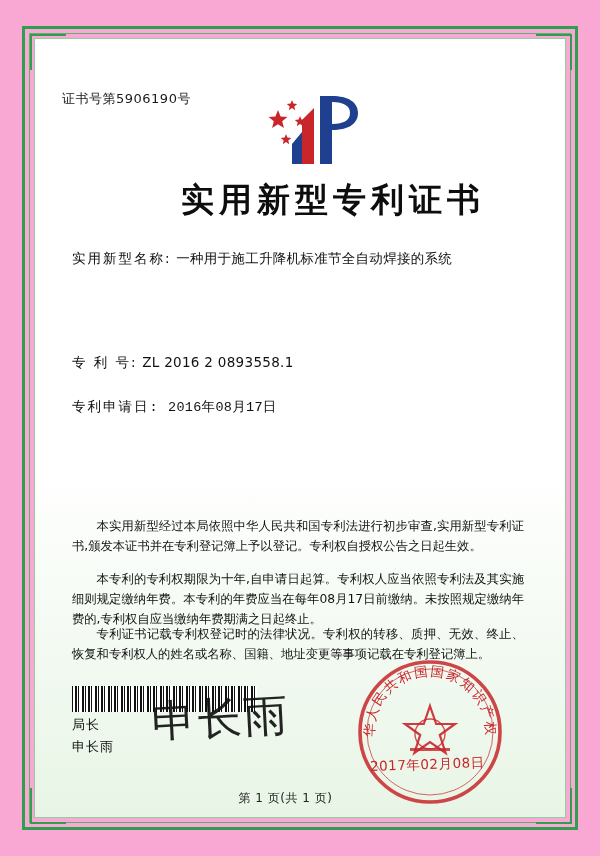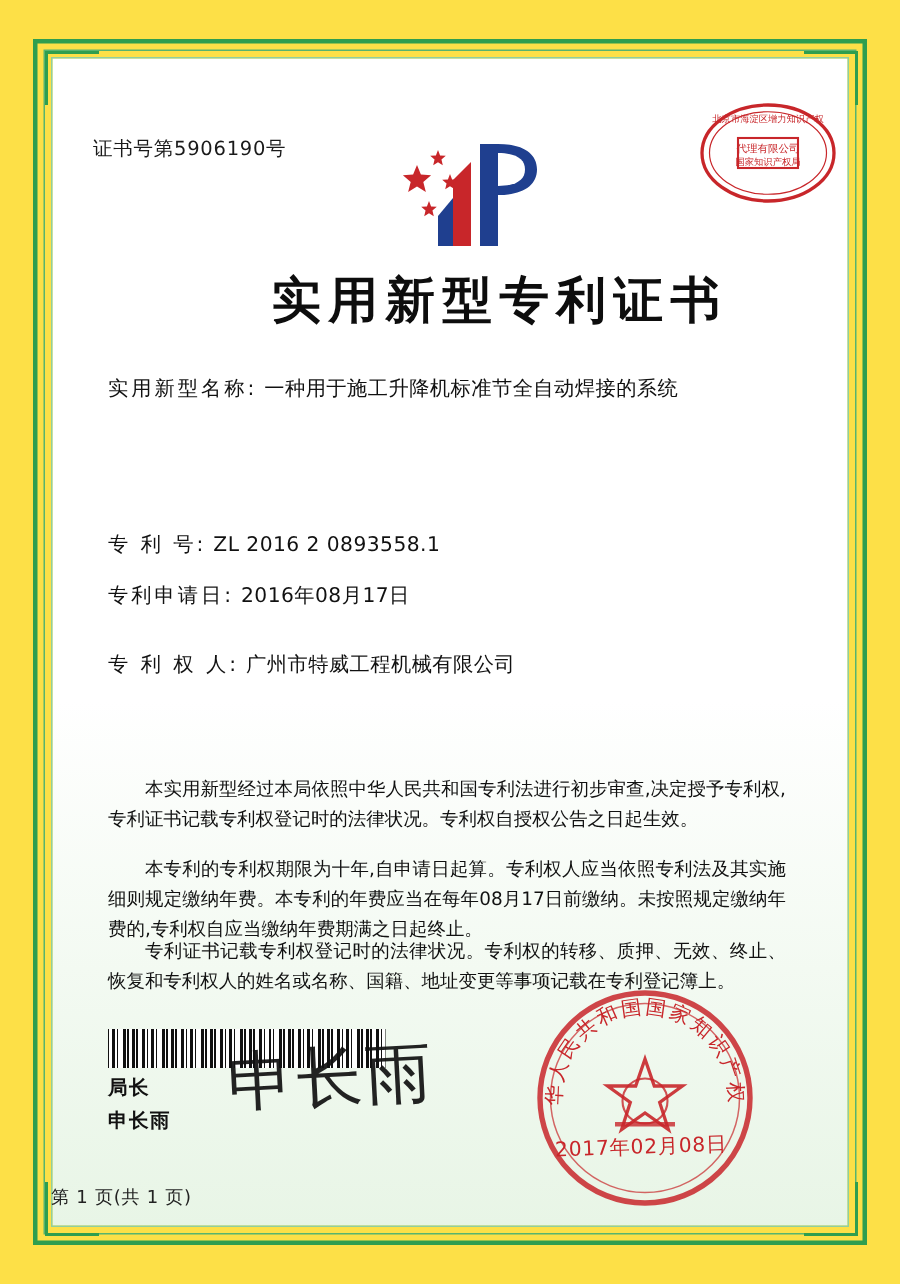--- a/index.html
+++ b/index.html
@@ -8,21 +8,21 @@
     background: #ffffff;
   }
   body {
     font-family: "DejaVu Sans", "Liberation Sans", sans-serif;
   }
   #page {
     position: relative;
     width: 600px;
     height: 856px;
     overflow: hidden;
-    background: #fde047;
+    background: #f9a8d4;
   }
 
   
   .border-outer {
     position: absolute;
     left: 22px; top: 26px;
     width: 556px; height: 804px;
     border: 3px solid #2f9e4f;
     box-sizing: border-box;
   }
@@ -100,21 +100,21 @@
     font-size: 13.5px;
     color: #111;
     white-space: nowrap;
     letter-spacing: 0.3px;
   }
   .field .lbl { letter-spacing: 2px; }
 
   .f-name   { top: 212px; }
   .f-inv    { top: 258px; }
   .f-patno  { top: 316px; }
-  .f-appdate{ top: 350px; }
+  .f-appdate{ top: 360px; font-family: Liberation Mono, monospace; }
   .f-holder { top: 396px; }
   .f-grant  { top: 442px; }
 
   .para {
     position: absolute;
     left: 38px;
     width: 452px;
     font-size: 12.3px;
     line-height: 20px;
     color: #111;
@@ -138,21 +138,20 @@
         #111 10px, #111 12px, #fff 12px, #fff 13px);
   }
 
   
   .sig-label {
     position: absolute;
     left: 38px;
     font-size: 13px;
     color: #111;
     letter-spacing: 1px;
-    font-weight: bold;
   }
   .sig-label.l1 { top: 678px; }
   .sig-label.l2 { top: 700px; }
 
   .signature {
     position: absolute;
     left: 118px; top: 650px;
     width: 190px; height: 74px;
     font-family: "DejaVu Serif", "Liberation Serif", serif;
     font-size: 44px;
@@ -175,20 +174,21 @@
     color: #c8262a;
     letter-spacing: 0.5px;
     transform: rotate(-2deg);
     white-space: nowrap;
   }
 
   .pagefoot {
     position: absolute;
     left: 0; top: 752px;
     width: 503px;
+    text-align: center;
     font-size: 12px;
     color: #222;
     letter-spacing: 0.5px;
   }
 </style>
 </head>
 <body>
 
 <div id="page">
 
@@ -212,51 +212,37 @@
         <path d="M40 78 L40 46 L30 58 L30 78 Z" fill="#1f3f8f"></path>
         <g fill="#c8262a">
           <polygon points="16,24 18.6,30.4 25.4,30.9 20.2,35.3 21.9,42 16,38.3 10.1,42 11.8,35.3 6.6,30.9 13.4,30.4"></polygon>
           <polygon points="30,14 31.4,17.6 35.2,17.9 32.3,20.4 33.2,24.2 30,22.1 26.8,24.2 27.7,20.4 24.8,17.9 28.6,17.6"></polygon>
           <polygon points="38,30 39.4,33.6 43.2,33.9 40.3,36.4 41.2,40.2 38,38.1 34.8,40.2 35.7,36.4 32.8,33.9 36.6,33.6"></polygon>
           <polygon points="24,48 25.4,51.6 29.2,51.9 26.3,54.4 27.2,58.2 24,56.1 20.8,58.2 21.7,54.4 18.8,51.9 22.6,51.6"></polygon>
         </g>
       </svg>
     </div>
 
-    <div class="stamp-oval">
-      <svg width="92" height="68" viewBox="0 0 92 68">
-        <ellipse cx="46" cy="34" rx="44" ry="32" fill="none" stroke="#c8262a" stroke-width="2.2"></ellipse>
-        <ellipse cx="46" cy="34" rx="39" ry="27.5" fill="none" stroke="#c8262a" stroke-width="0.8"></ellipse>
-        <rect x="26" y="24" width="40" height="20" fill="none" stroke="#c8262a" stroke-width="1.4"></rect>
-        <text x="46" y="13" font-size="6.2" fill="#c8262a" text-anchor="middle" font-family="DejaVu Sans, sans-serif">北京市海淀区增力知识产权</text>
-        <text x="46" y="33" font-size="7" fill="#c8262a" text-anchor="middle" font-family="DejaVu Sans, sans-serif">代理有限公司</text>
-        <text x="46" y="42" font-size="6.2" fill="#c8262a" text-anchor="middle" font-family="DejaVu Sans, sans-serif">国家知识产权局</text>
-      </svg>
-    </div>
 
     <div class="title">实用新型专利证书</div>
 
     <div class="field f-name">
       <span class="lbl">实用新型名称:</span>
       <span class="val">一种用于施工升降机标准节全自动焊接的系统</span>
     </div>
     <div class="field f-patno">
       <span class="lbl">专 利 号:</span>
       <span class="val">ZL 2016 2 0893558.1</span>
     </div>
     <div class="field f-appdate">
       <span class="lbl">专利申请日:</span>
       <span class="val">2016年08月17日</span>
     </div>
-    <div class="field f-holder">
-      <span class="lbl">专 利 权 人:</span>
-      <span class="val">广州市特威工程机械有限公司</span>
-    </div>
-
-    <div class="para p1">本实用新型经过本局依照中华人民共和国专利法进行初步审查,决定授予专利权,专利证书记载专利权登记时的法律状况。专利权自授权公告之日起生效。</div>
+
+    <div class="para p1">本实用新型经过本局依照中华人民共和国专利法进行初步审查,实用新型专利证书,颁发本证书并在专利登记簿上予以登记。专利权自授权公告之日起生效。</div>
     <div class="para p2">本专利的专利权期限为十年,自申请日起算。专利权人应当依照专利法及其实施细则规定缴纳年费。本专利的年费应当在每年08月17日前缴纳。未按照规定缴纳年费的,专利权自应当缴纳年费期满之日起终止。</div>
     <div class="para p3">专利证书记载专利权登记时的法律状况。专利权的转移、质押、无效、终止、恢复和专利权人的姓名或名称、国籍、地址变更等事项记载在专利登记簿上。</div>
 
     <div class="barcode"></div>
 
     <div class="sig-label l1">局长</div>
     <div class="sig-label l2">申长雨</div>
     <div class="signature">申长雨</div>
 
     <div class="seal">

